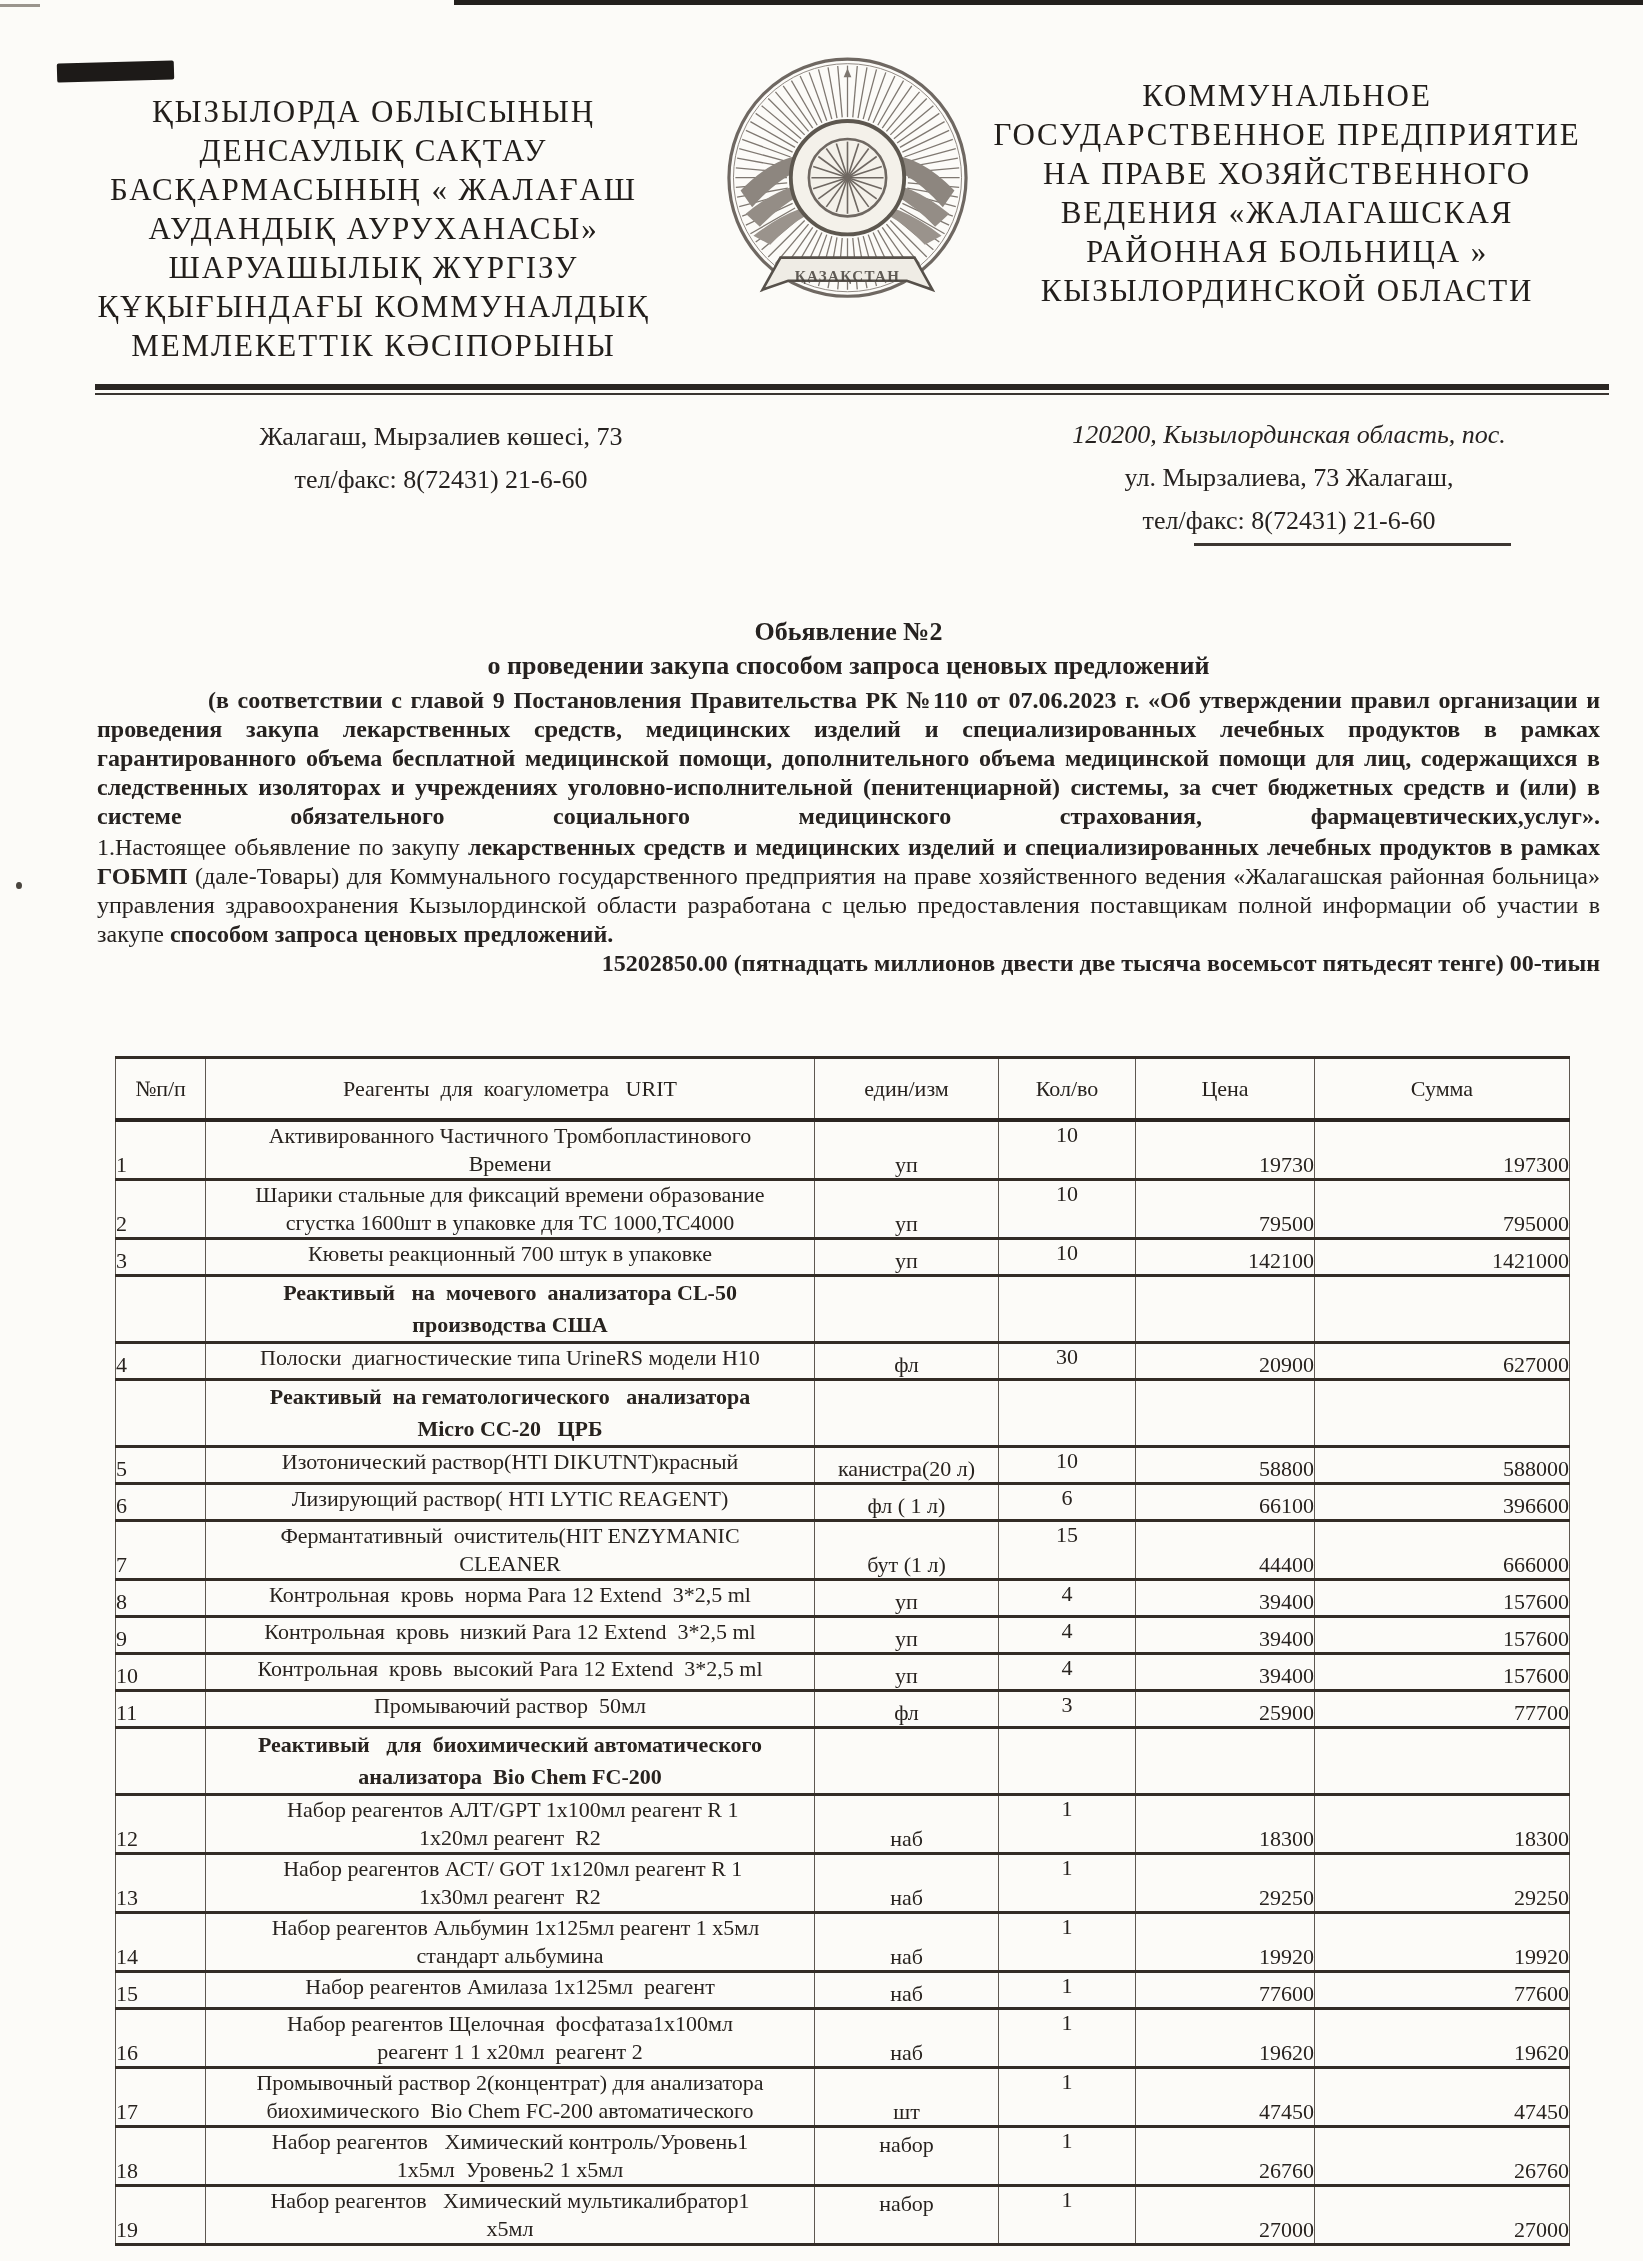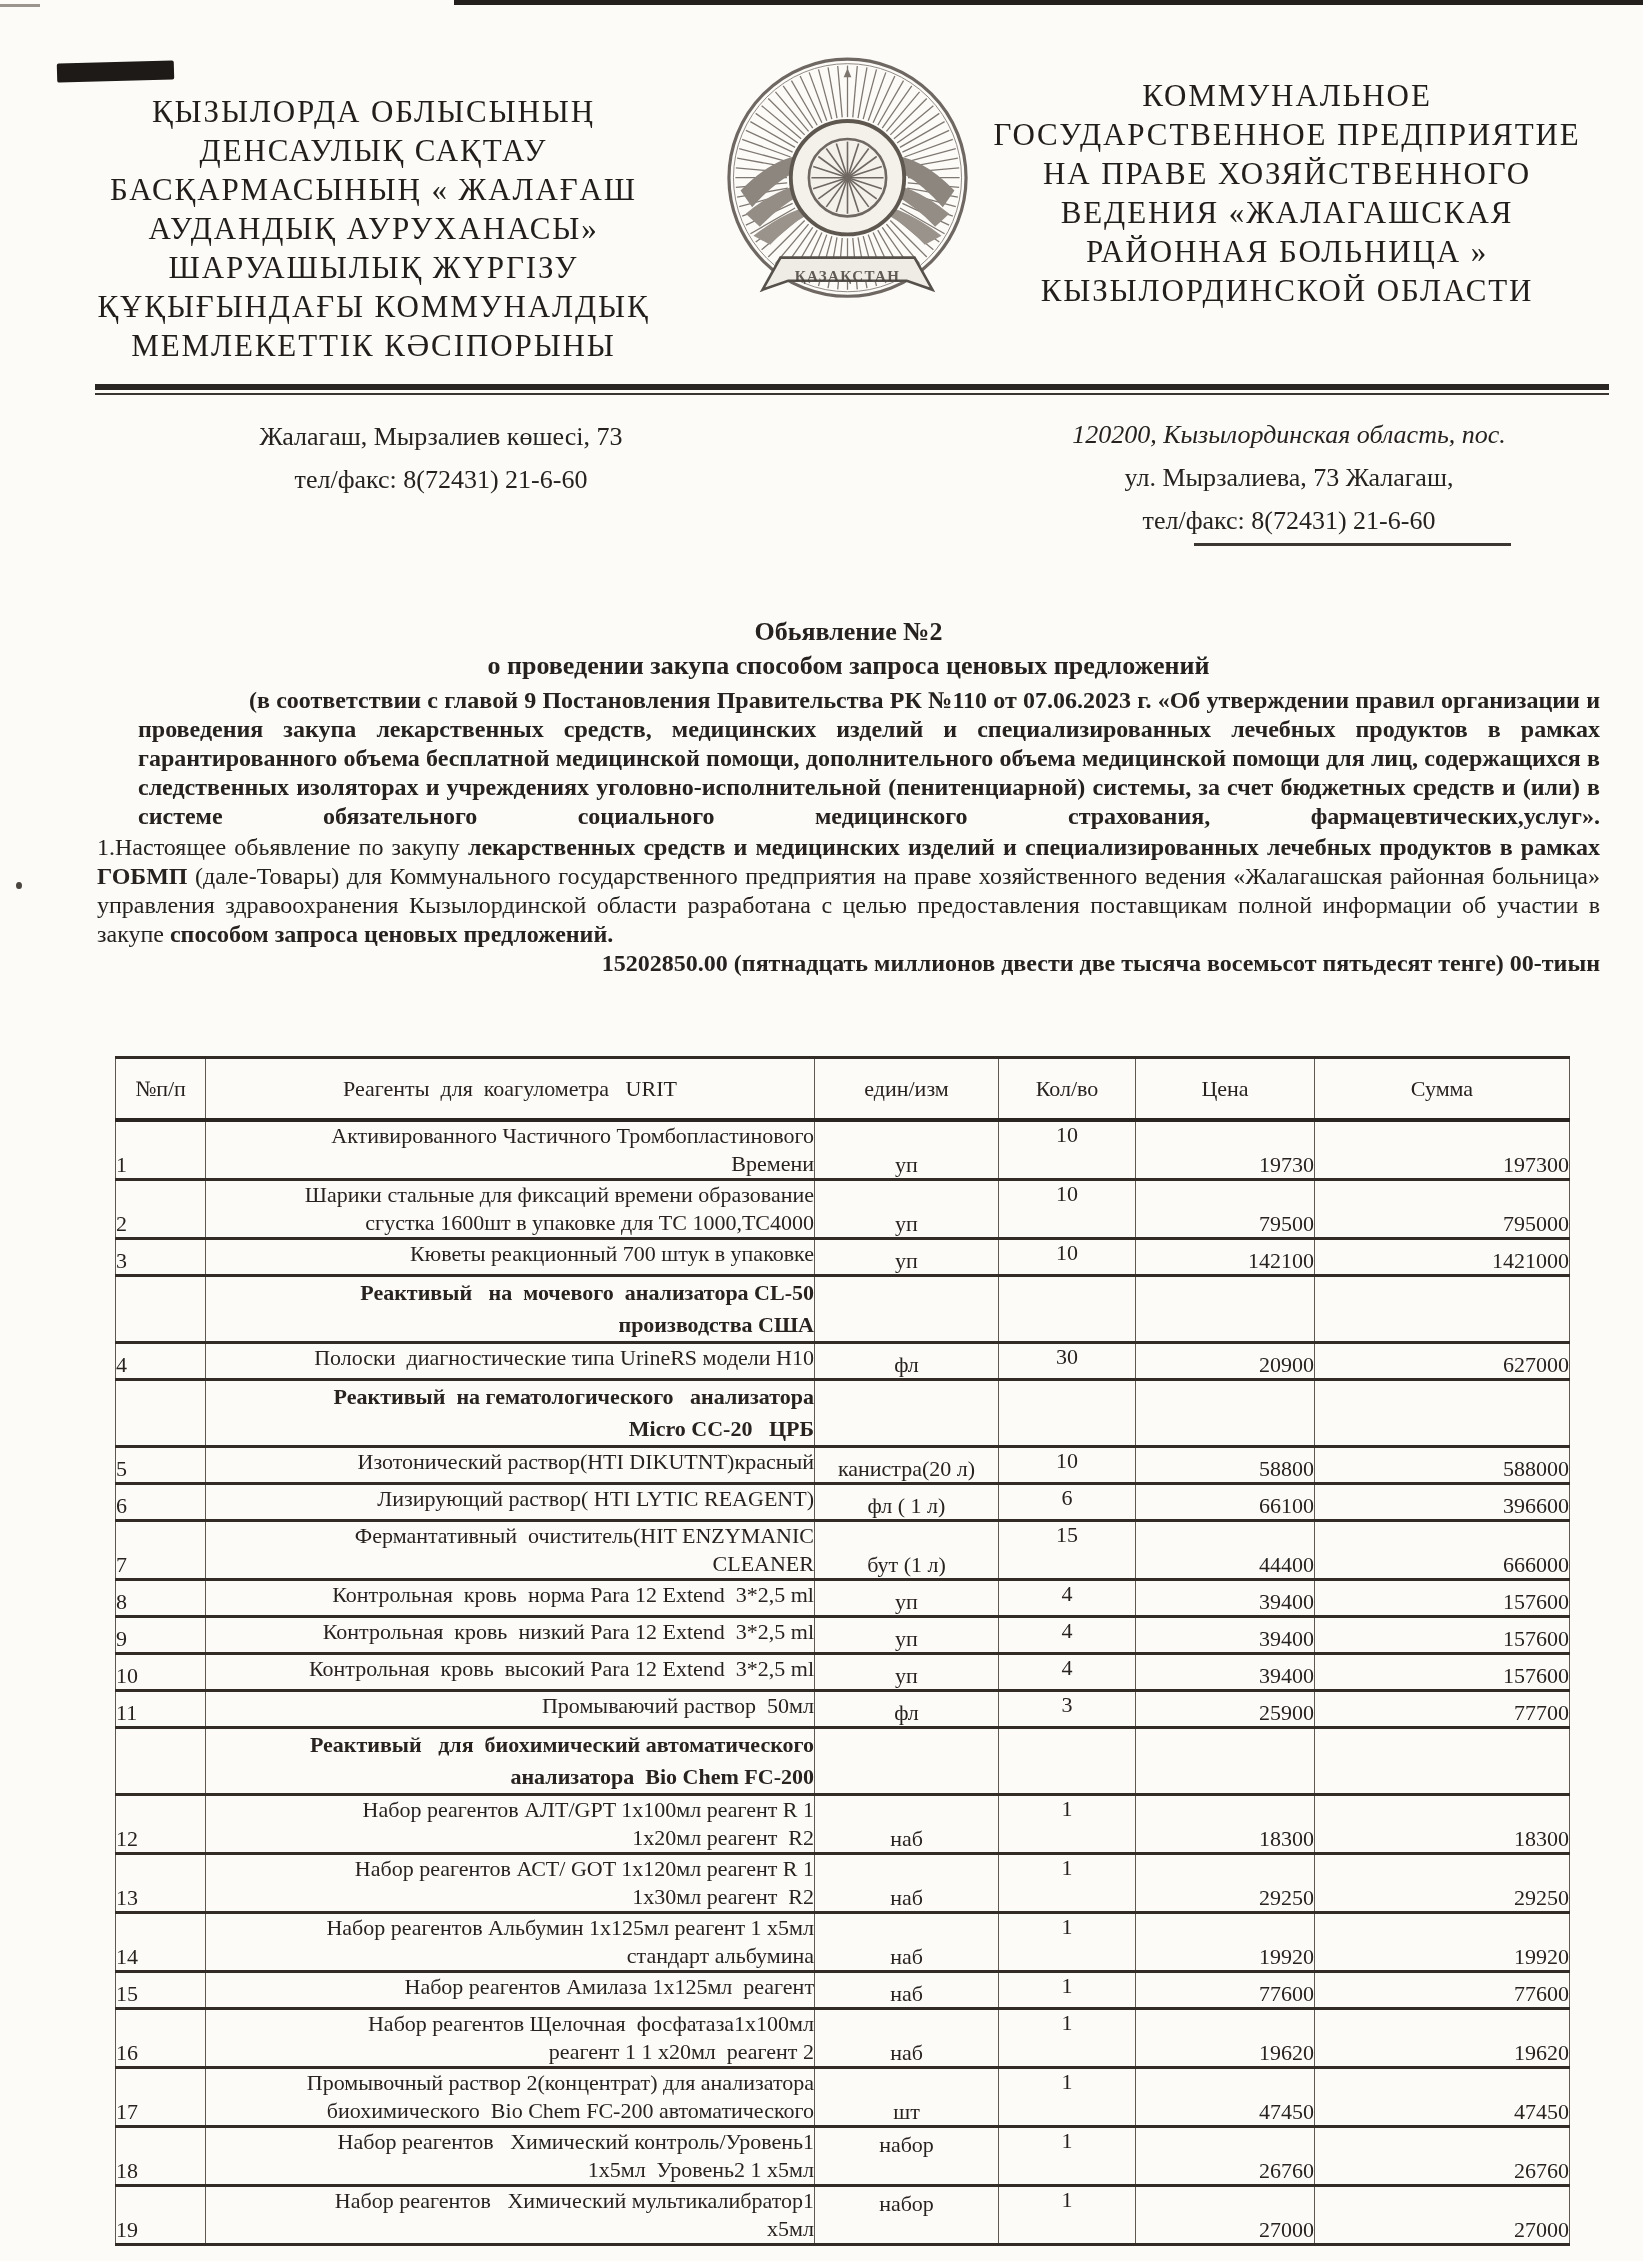--- a/index.html
+++ b/index.html
@@ -33,21 +33,21 @@
   .addr-kk{left:106px;top:415px;width:670px;}
   .addr-ru{left:983px;top:413px;width:612px;}
   .addr .it{font-style:italic;}
   .sign-line{position:absolute;left:1194px;top:543px;width:317px;height:2.6px;background:#3c3631;}
 
   
   .announce{position:absolute;left:97px;top:614px;width:1503px;font-size:24px;line-height:29px;}
   .a-title{text-align:center;font-weight:bold;font-size:26px;line-height:35px;}
   .a-sub{text-align:center;font-weight:bold;font-size:26px;line-height:34px;}
   .a-body{margin:2.6px 0 0 0;text-align:justify;}
-  .a-body.legal{text-indent:111px;text-align-last:justify;margin-left:41px;}
+  .a-body.legal{text-indent:111px;text-align-last:justify;}
   .a-body .b{font-weight:bold;}
   .a-sum1{margin:17px 0 0 0;}
   .a-sum2{margin:0;font-weight:bold;padding-left:36px;text-align:right;}
 
   
   table.goods{
     position:absolute;left:115px;top:1056px;
     width:1454px;table-layout:fixed;border-collapse:collapse;
     font-size:22px;color:#28231f;
   }
@@ -57,21 +57,21 @@
     border-right:1.9px solid #5e5851;
     padding:0;overflow:hidden;
   }
   table.goods{border-top:3.2px solid #332c26;}
   table.goods thead th{
     height:59px;vertical-align:middle;font-weight:normal;
     text-align:center;white-space:pre;border-bottom:4.5px solid #2b2521;
   }
   th.h-num{text-align:left;padding-left:6.4px;}
   td.c-num{vertical-align:bottom;text-align:left;padding:0 0 5.2px 10.3px;}
-  td.c-name{vertical-align:top;text-align:right;white-space:pre;line-height:28px;padding:3.9px 3.9px 3.9px 19.3px;}
+  td.c-name{vertical-align:top;text-align:center;white-space:pre;line-height:28px;padding:3.9px 3.9px 3.9px 19.3px;}
   td.c-name.sec{font-weight:bold;vertical-align:middle;line-height:32px;}
   td.c-unit{vertical-align:bottom;text-align:center;padding-bottom:5.2px;}
   td.c-qty{vertical-align:top;text-align:center;padding-top:2.6px;}
   td.c-price{vertical-align:bottom;text-align:right;padding:0 31px 5.2px 0;}
   td.c-sum{vertical-align:bottom;text-align:right;padding:0 7.7px 5.2px 0;}
   tr.unit-top td.c-unit{vertical-align:top;padding-top:3.9px;padding-bottom:10px;}
 </style>
 </head>
 <body>
 

